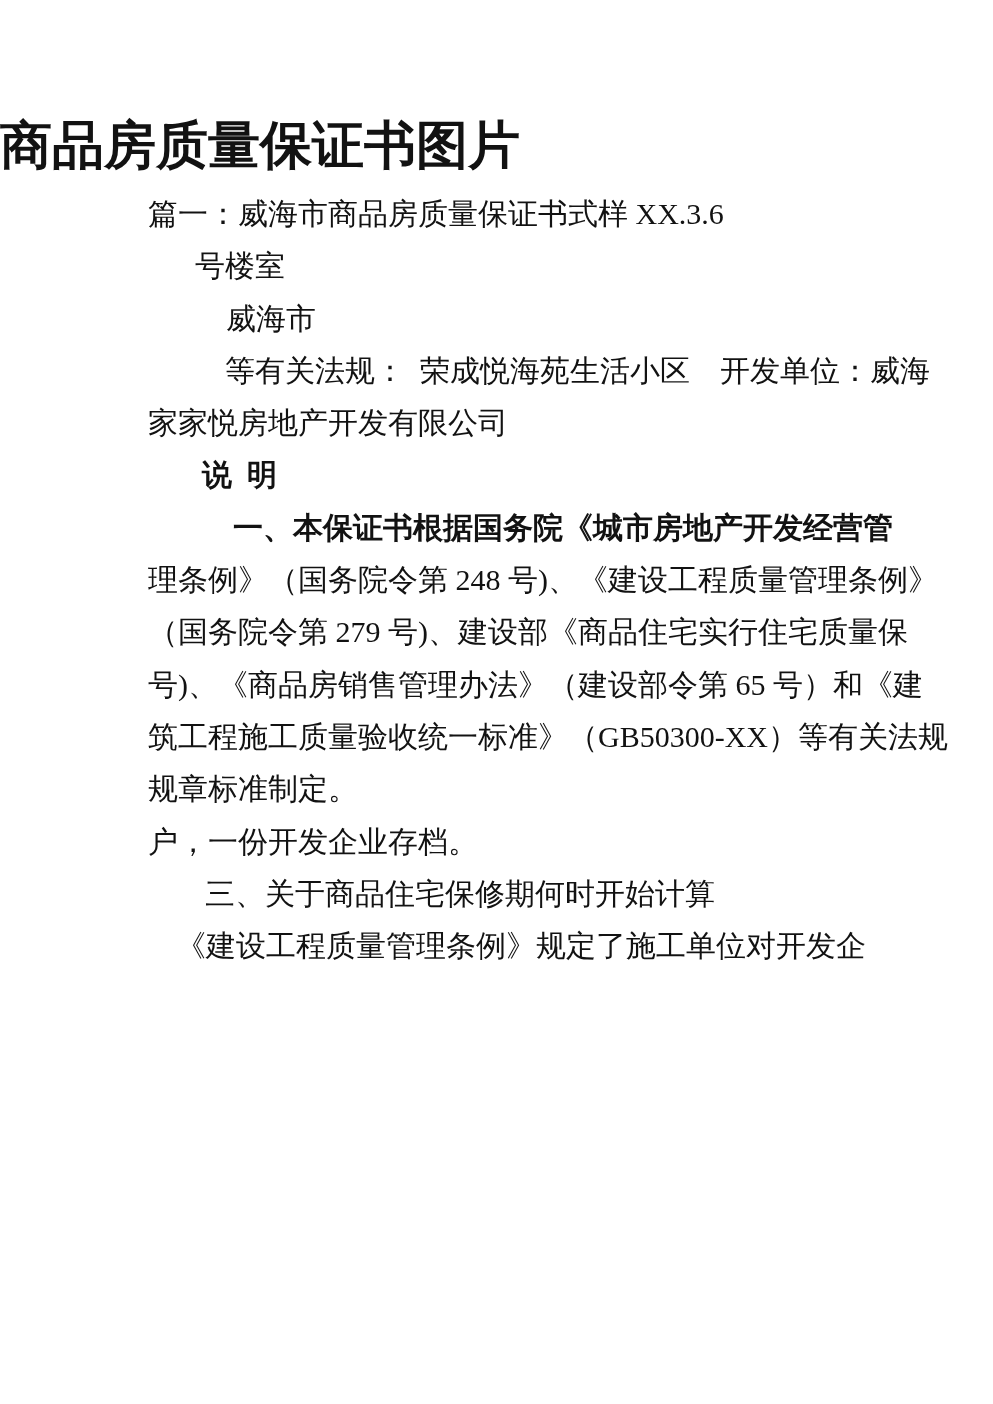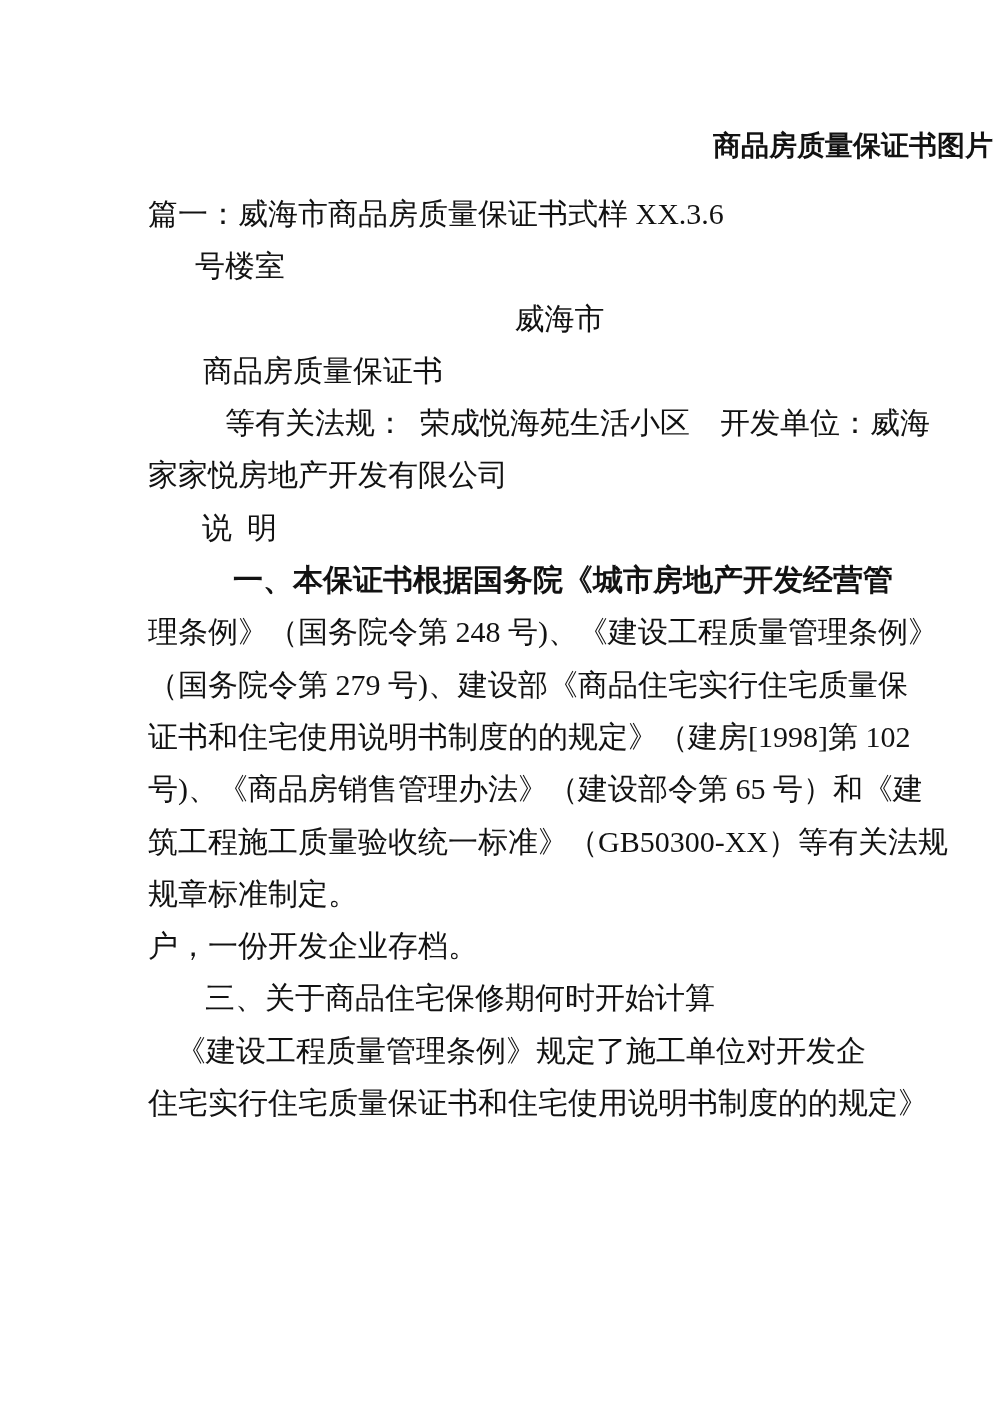--- a/index.html
+++ b/index.html
@@ -16,22 +16,22 @@
     font-family: "Liberation Serif", "DejaVu Serif", serif;
     color: #121212;
   }
   .doc-title {
     position: absolute;
     top: 118px;
     left: 0;
     width: 993px;
     height: 56px;
     line-height: 56px;
-    text-align: right;
-    font-size: 28px;
+    text-align: left;
+    font-size: 52px;
     font-weight: bold;
     white-space: pre;
     letter-spacing: 0px;
   }
   .content {
     position: absolute;
     top: 188px;
     left: 148px;
     width: 745px;
   }
@@ -39,49 +39,46 @@
     height: 52.3px;
     line-height: 52.3px;
     font-size: 30px;
     white-space: pre;
     letter-spacing: 0px;
   }
   
   .i0   { padding-left: 0px; }
   .i28  { padding-left: 28px; }
   .i47  { padding-left: 47px; }
-  .i54  { padding-left: 54px; }
+  .i54  { padding-left: 54px; font-weight: bold; }
   .i55  { padding-left: 55px; }
   .i57  { padding-left: 57px; }
   .i59  { padding-left: 59px; }
   .i77  { padding-left: 77px; }
-  .i78  { padding-left: 78px; text-align: center; }
+  .i78  { padding-left: 78px; }
   .i85  { padding-left: 85px; font-weight: bold; }
 </style>
 </head>
 <body>
 
 <div class="page">
 
   <div class="doc-title">商品房质量保证书图片</div>
 
   <div class="content">
     <div class="line i0">篇一：威海市商品房质量保证书式样 XX.3.6</div>
     <div class="line i47">号楼室</div>
     <div class="line i78">威海市</div>
-    <div class="line i55">商品房质量保证书</div>
     <div class="line i77">等有关法规： 荣成悦海苑生活小区　开发单位：威海</div>
     <div class="line i0">家家悦房地产开发有限公司</div>
     <div class="line i54">说 明</div>
     <div class="line i85">一、本保证书根据国务院《城市房地产开发经营管</div>
     <div class="line i0">理条例》（国务院令第 248 号)、《建设工程质量管理条例》</div>
     <div class="line i0">（国务院令第 279 号)、建设部《商品住宅实行住宅质量保</div>
-    <div class="line i0">证书和住宅使用说明书制度的的规定》（建房[1998]第 102</div>
     <div class="line i0">号)、《商品房销售管理办法》（建设部令第 65 号）和《建</div>
     <div class="line i0">筑工程施工质量验收统一标准》（GB50300-XX）等有关法规</div>
     <div class="line i0">规章标准制定。</div>
     <div class="line i0">户，一份开发企业存档。</div>
     <div class="line i57">三、关于商品住宅保修期何时开始计算</div>
     <div class="line i28">《建设工程质量管理条例》规定了施工单位对开发企</div>
-    <div class="line i0">住宅实行住宅质量保证书和住宅使用说明书制度的的规定》</div>
   </div>
 
 </div>
 
 </body></html>

